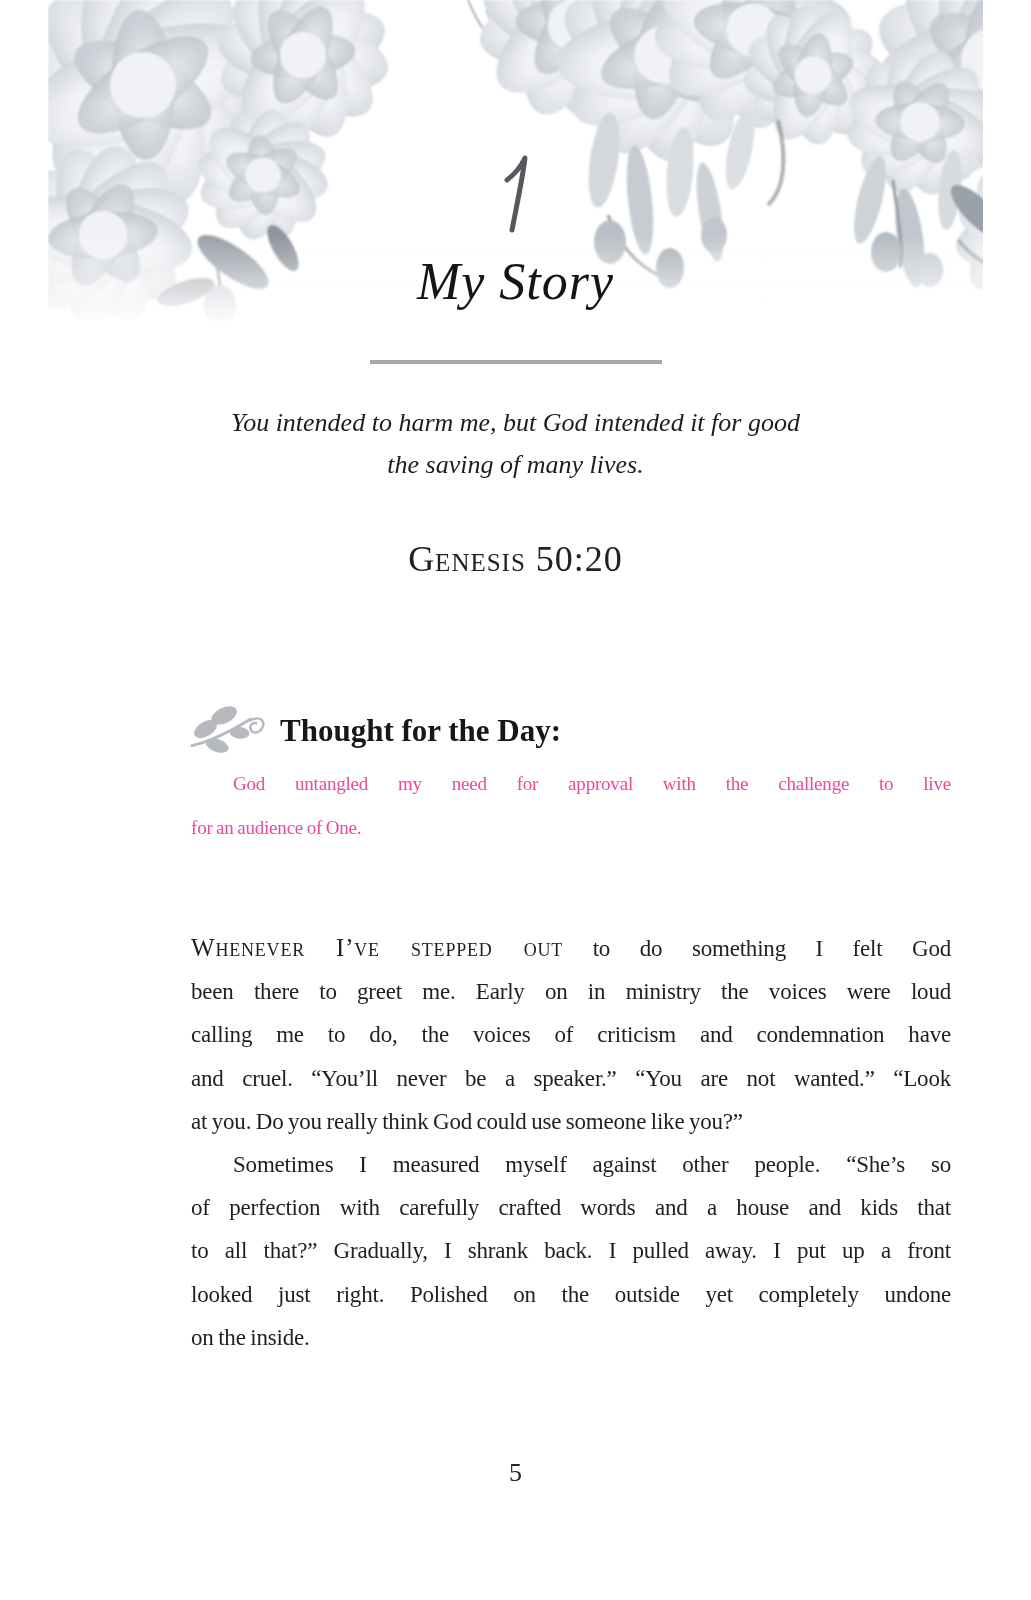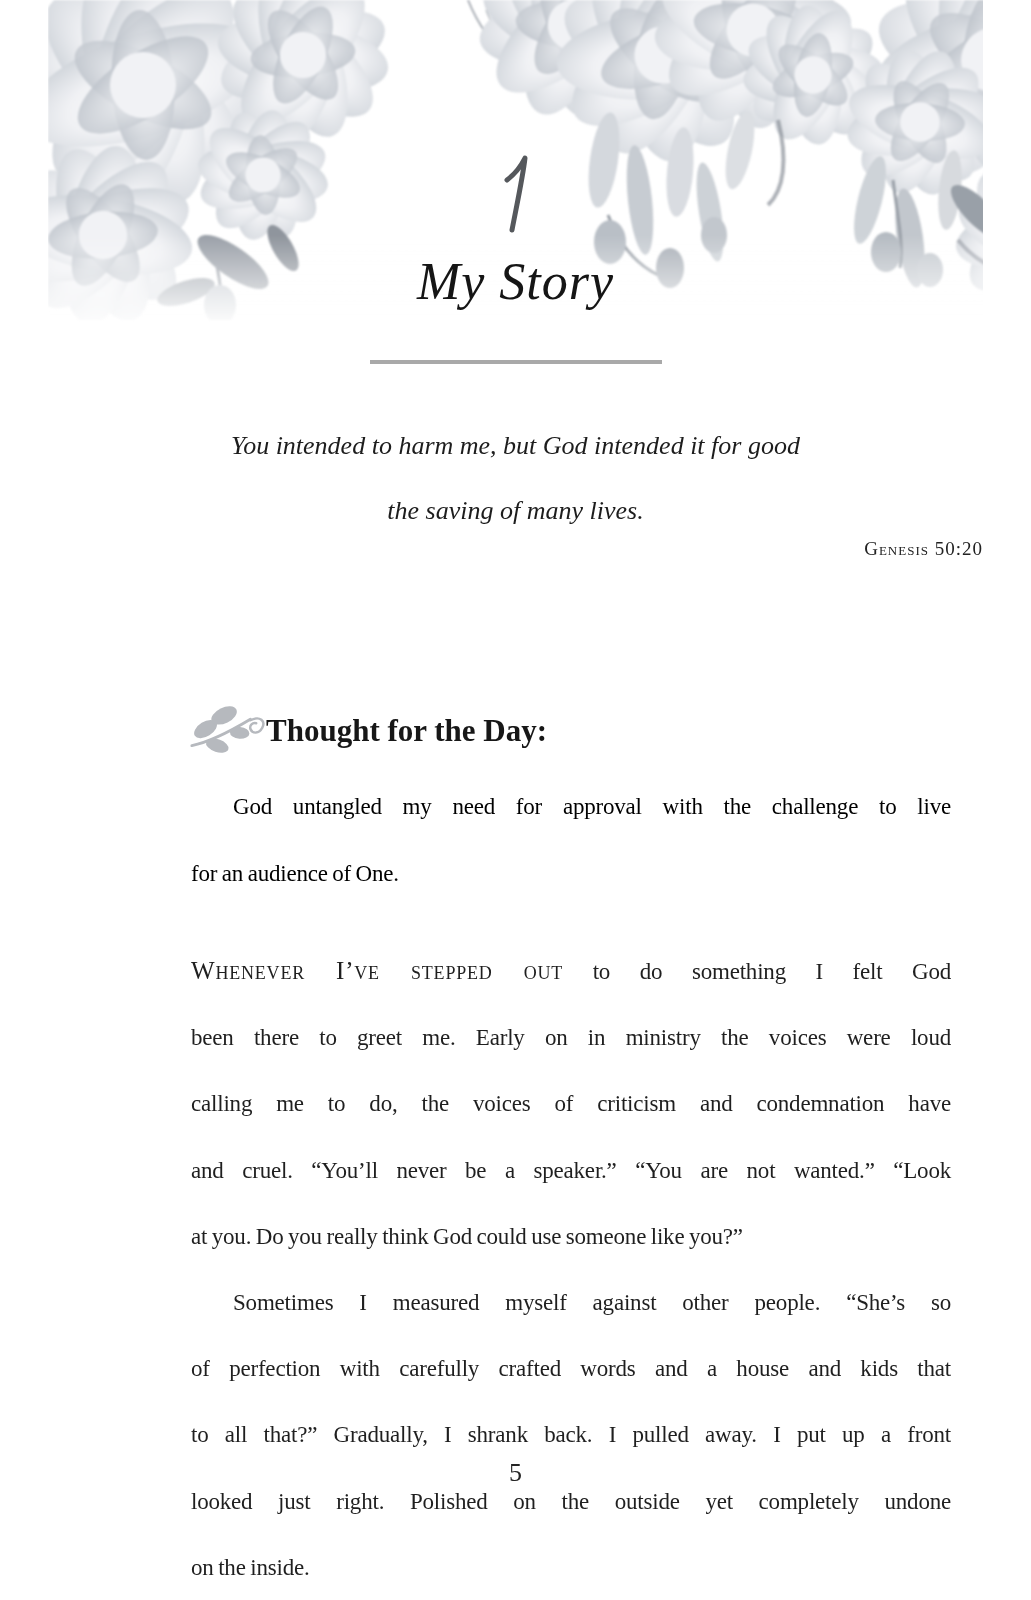--- a/index.html
+++ b/index.html
@@ -59,65 +59,66 @@
     font-style: italic;
     font-size: 26px;
     line-height: 42px;
     color: #1d1d1d;
   }
   .epigraph .line { text-align: center; }
 
   .reference {
     position: absolute;
     top: 538px; left: 0; right: 0;
-    text-align: right;
+    text-align: center;
     font-variant: small-caps;
-    font-size: 19px;
+    font-size: 36px;
     letter-spacing: 1px;
     color: #222222;
   }
 
   
   .thought-head {
     position: absolute;
     top: 700px; left: 140px;
     display: flex;
     align-items: center;
+    gap: 14px;
   }
   .thought-head .heading {
     font-weight: bold;
     font-size: 31px;
     color: #171717;
   }
   .leaf-icon { width: 78px; height: 62px; }
 
   .thought-body {
     position: absolute;
     top: 762px; left: 143px;
     width: 760px;
-    font-size: 23px;
+    font-size: 19px;
     letter-spacing: -0.2px;
     word-spacing: -1px;
     line-height: 44px;
-    color: #000000;
+    color: #ec4899;
   }
 
   
   .body-text {
     position: absolute;
     top: 926px; left: 143px;
     width: 760px;
     font-size: 23px;
     letter-spacing: -0.2px;
     word-spacing: -1px;
     line-height: 43.2px;
     color: #1f1f1f;
   }
 
-  .line { text-align: left; white-space: nowrap; margin-top: 23px; }
+  .line { text-align: left; white-space: nowrap; }
   .line.just { white-space: normal; text-align: justify; text-align-last: justify; }
   .line.indent { text-indent: 42px; }
 
   .lead {
     font-variant: small-caps;
     font-size: 25px;
     letter-spacing: 0.8px;
   }
 
   

